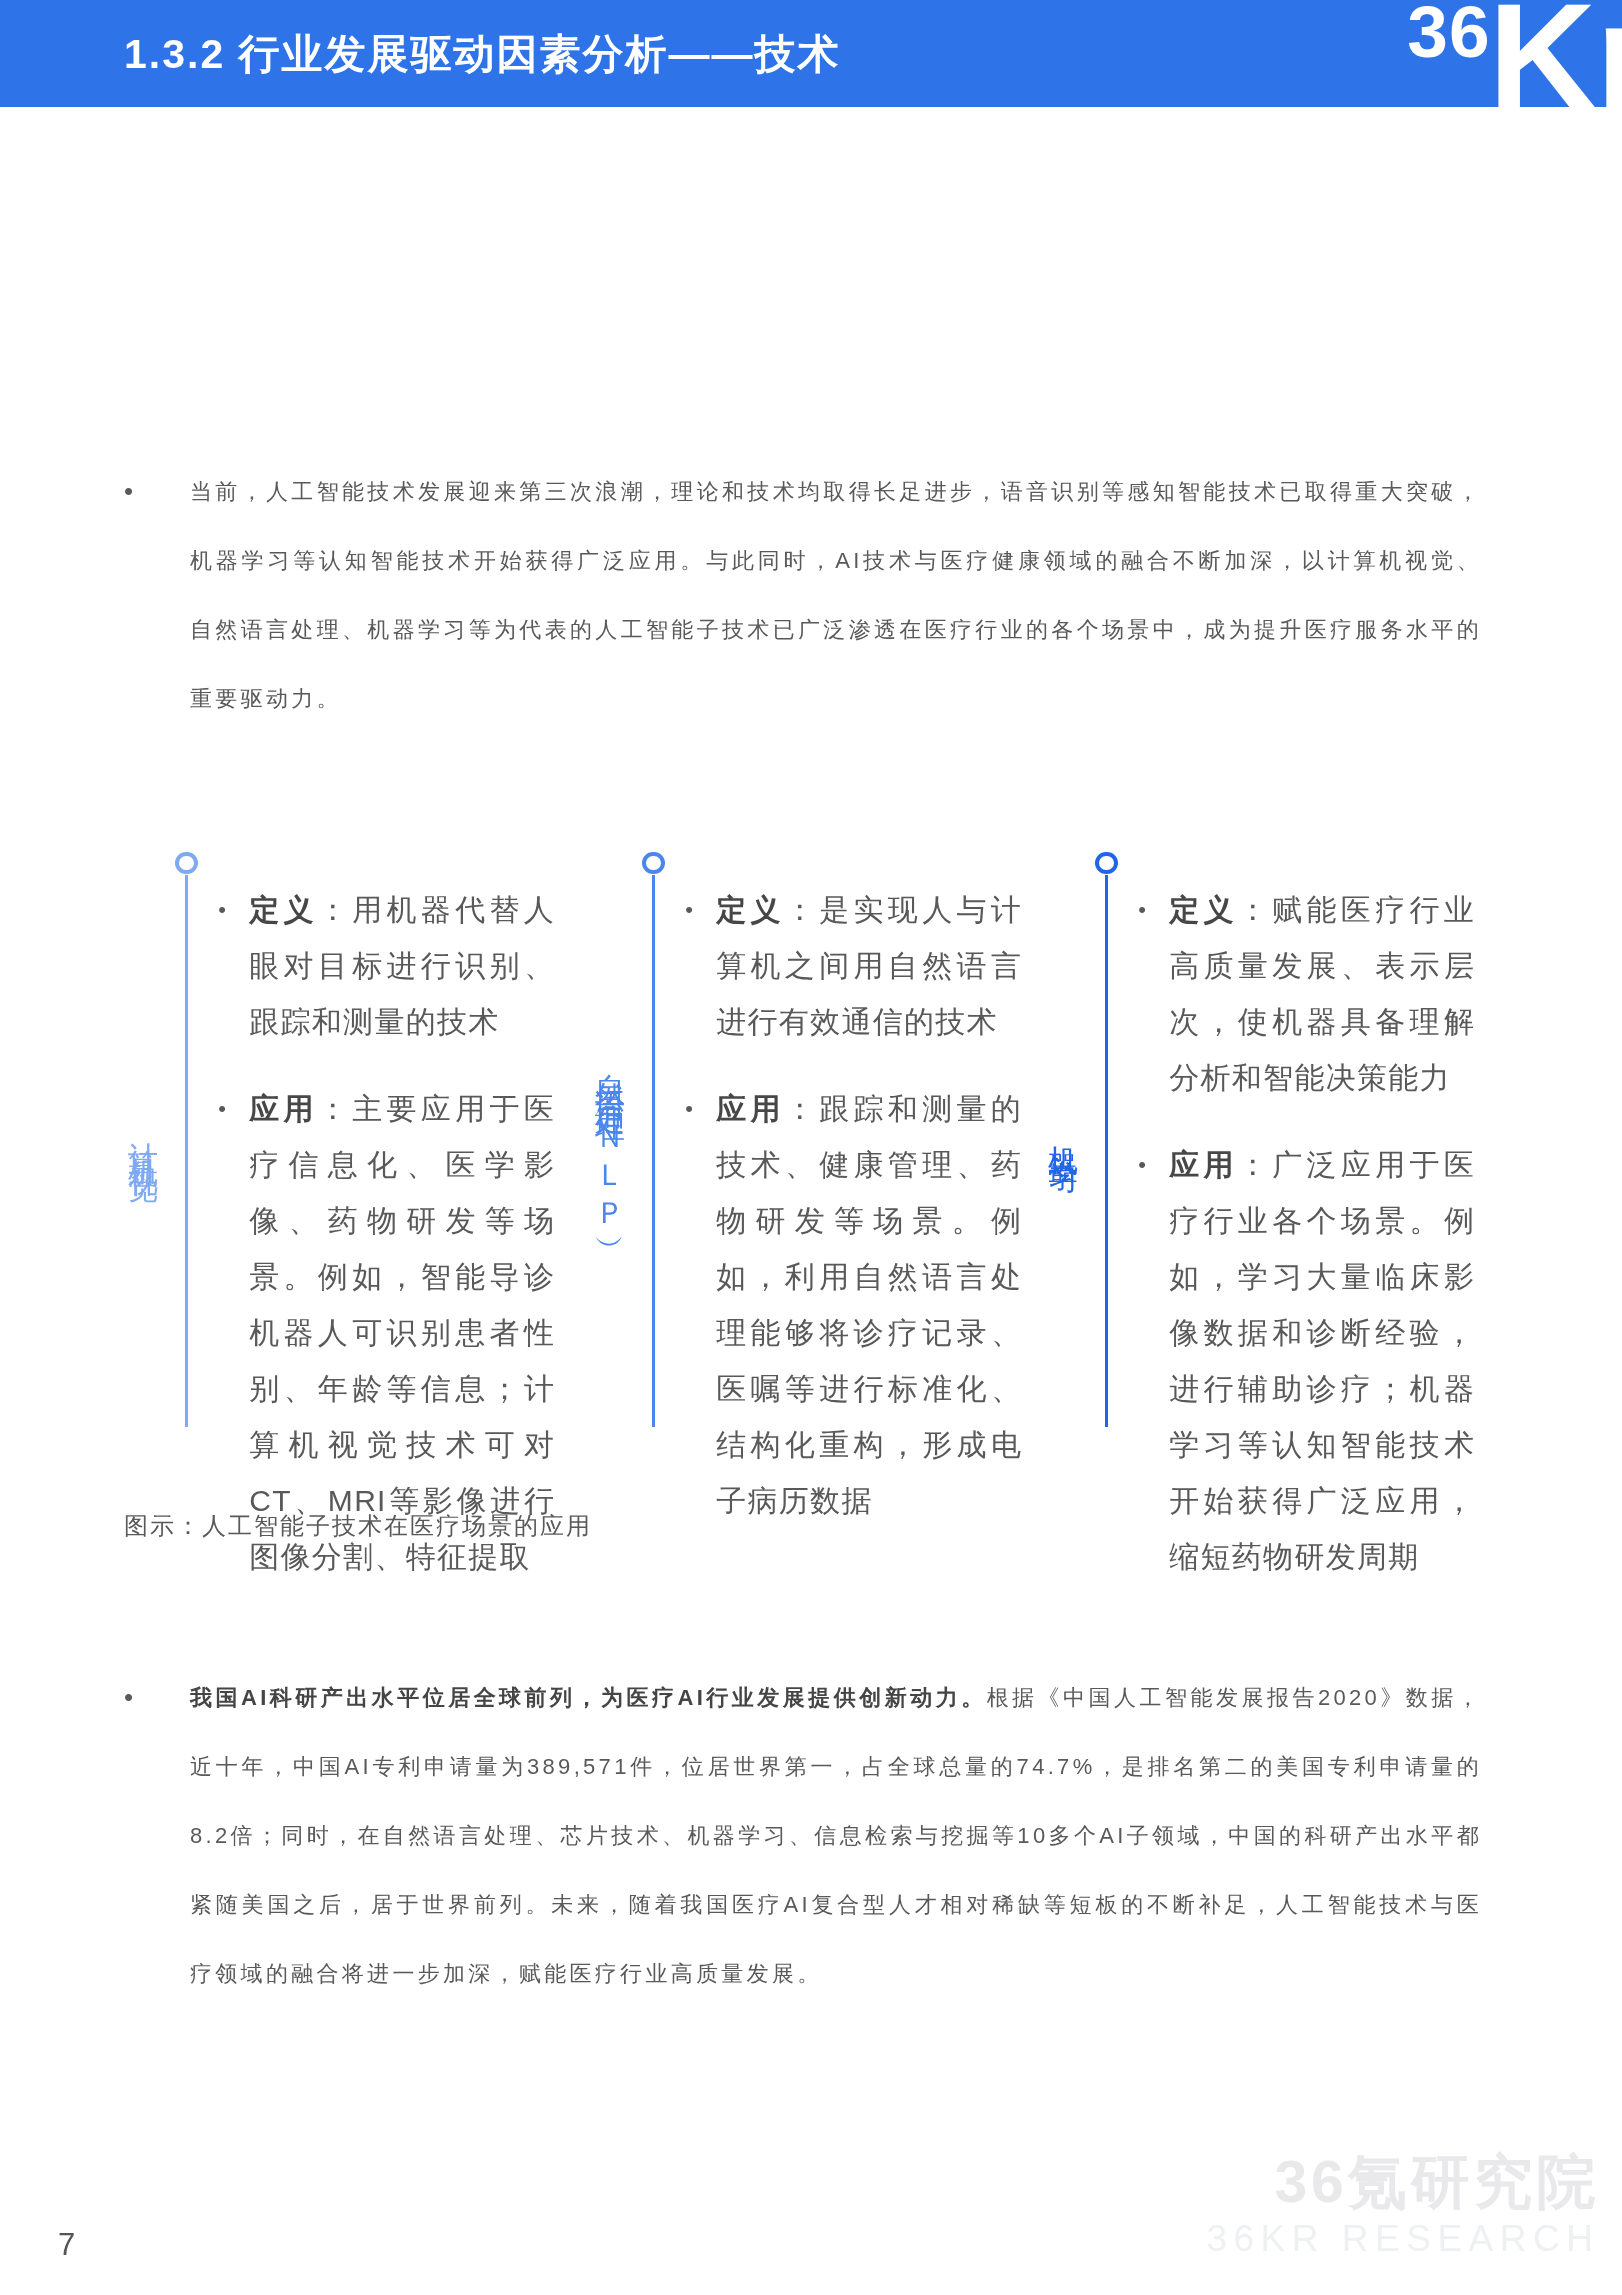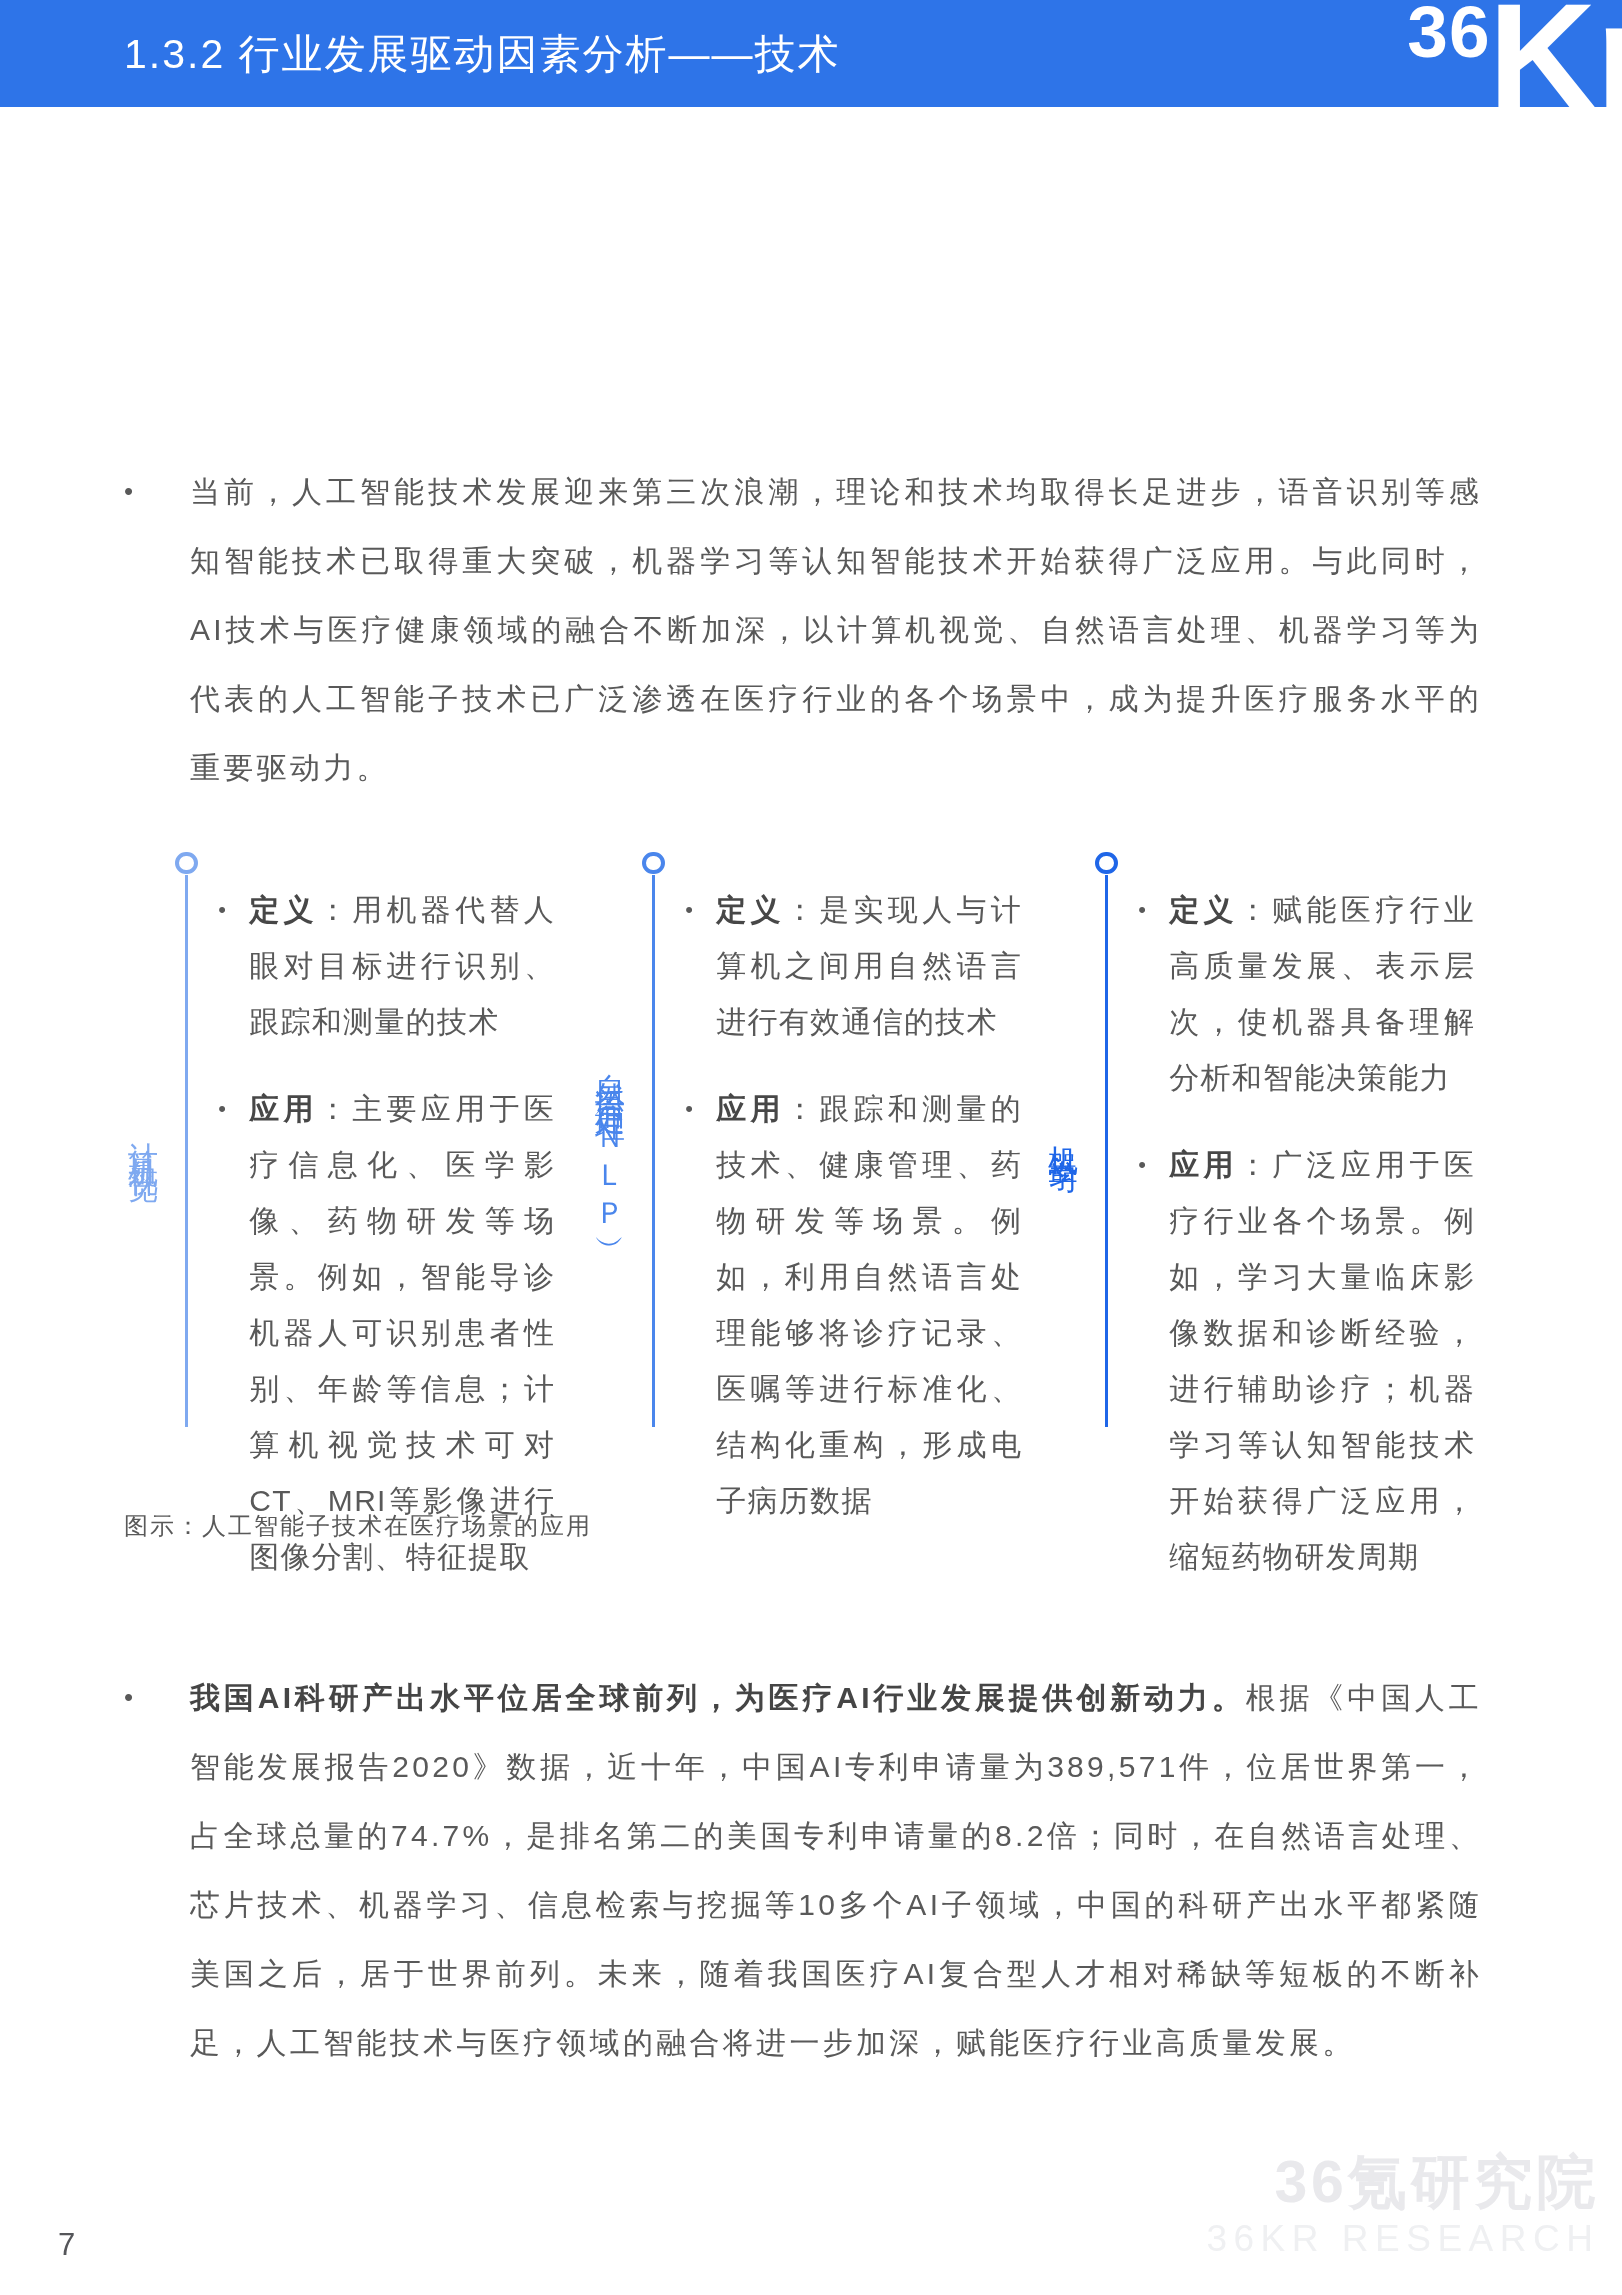--- a/index.html
+++ b/index.html
@@ -2,35 +2,35 @@
 <html style="font-size:10.5px"><head>
 <meta charset="utf-8">
 <style>
   html,body{margin:0;padding:0;background:#ffffff;}
   .page{position:relative;width:1623px;height:2295px;background:#ffffff;overflow:hidden;
         font-family:"Liberation Sans","DejaVu Sans",sans-serif;}
 
   
   .header{position:absolute;left:0;top:0;width:1623px;height:107px;overflow:hidden;}
   .header-title{position:absolute;left:124px;top:50%;transform:translateY(-50%);
-        font-size:41px;font-weight:normal;color:#ffffff;letter-spacing:2px;white-space:nowrap;}
+        font-size:41px;font-weight:bold;color:#ffffff;letter-spacing:2px;white-space:nowrap;}
   .logo{position:absolute;top:-5.2px;right:-31px;display:flex;align-items:flex-start;color:#ffffff;}
   .logo-36{font-size:73px;font-weight:bold;line-height:1;letter-spacing:1.3px;}
   .logo-kr{font-size:149px;font-weight:bold;line-height:0.82;margin-left:-2.6px;}
 
   
   .doc-title{position:absolute;left:131px;top:237px;width:1348px;
         font-size:52px;font-weight:bold;color:#1A70D9;line-height:1.27;letter-spacing:2.6px;text-align:justify;}
 
   
   .para{position:absolute;left:124px;width:1358px;display:flex;}
   .para1{top:457px;}
   .para2{top:1663px;}
   .bullet-cell{width:66px;flex:0 0 66px;font-size:26px;color:#595959;line-height:69px;}
-  .ptext{flex:1;font-size:30px;color:#595959;line-height:69px;letter-spacing:3.3px;
+  .ptext{flex:1;font-size:22px;color:#595959;line-height:69px;letter-spacing:3.3px;
         text-align:justify;text-justify:inter-character;}
   .ptext .lead-bold{font-weight:bold;color:#454545;}
 
   
   .col{position:absolute;top:849px;height:578px;display:flex;}
   .col1{left:124px;}
   .col2{left:591px;}
   .col3{left:1044px;}
   .vlabel{writing-mode:vertical-rl;text-orientation:mixed;align-self:center;
         font-size:30px;letter-spacing:7.9px;line-height:1.3;white-space:nowrap;}

